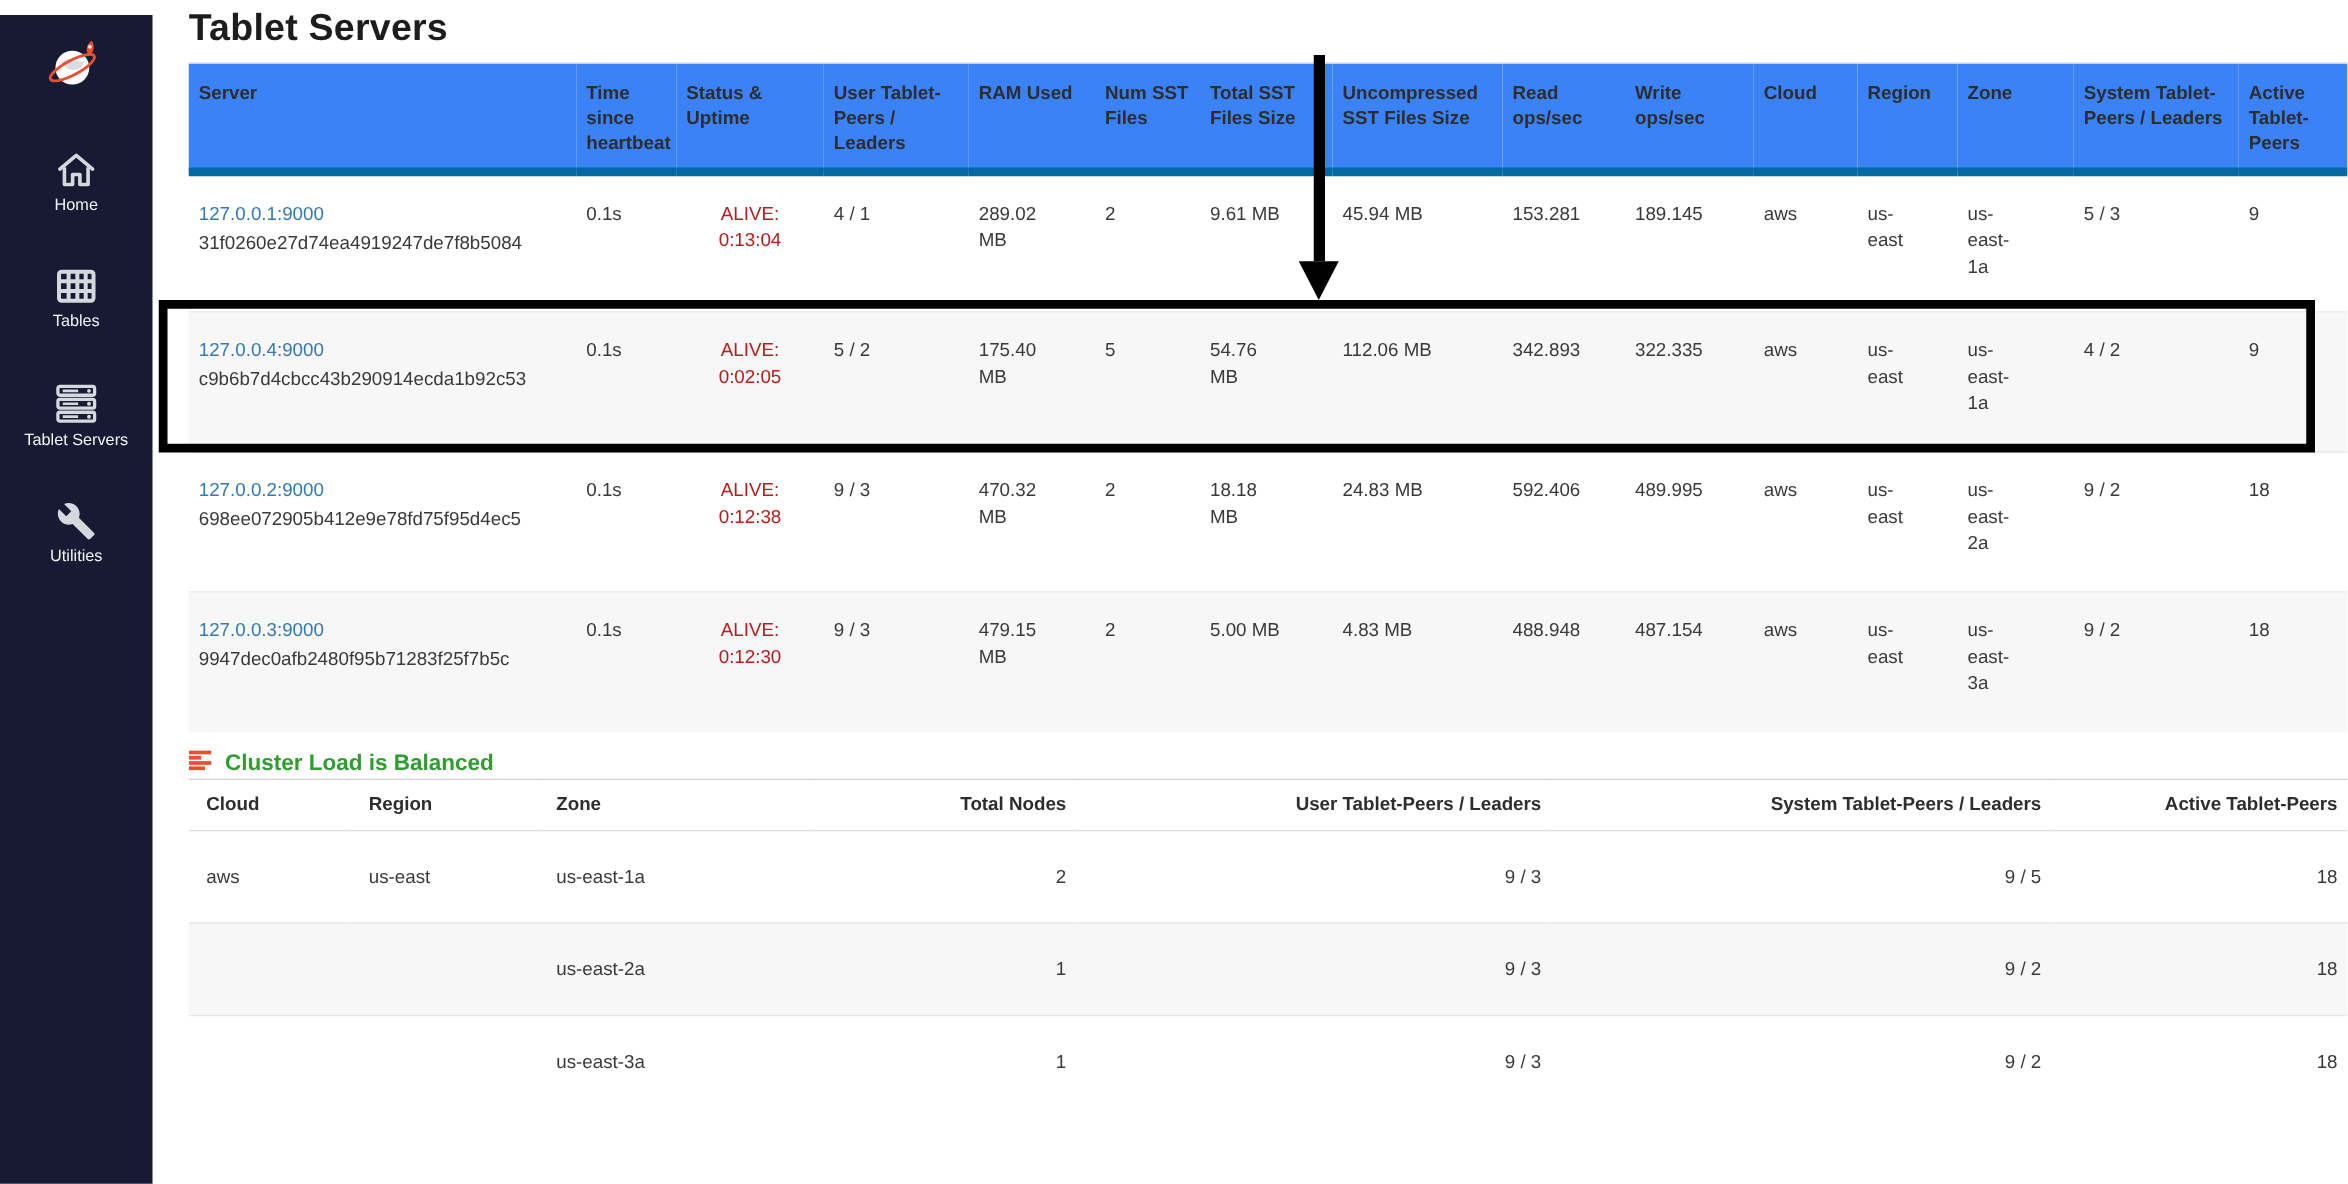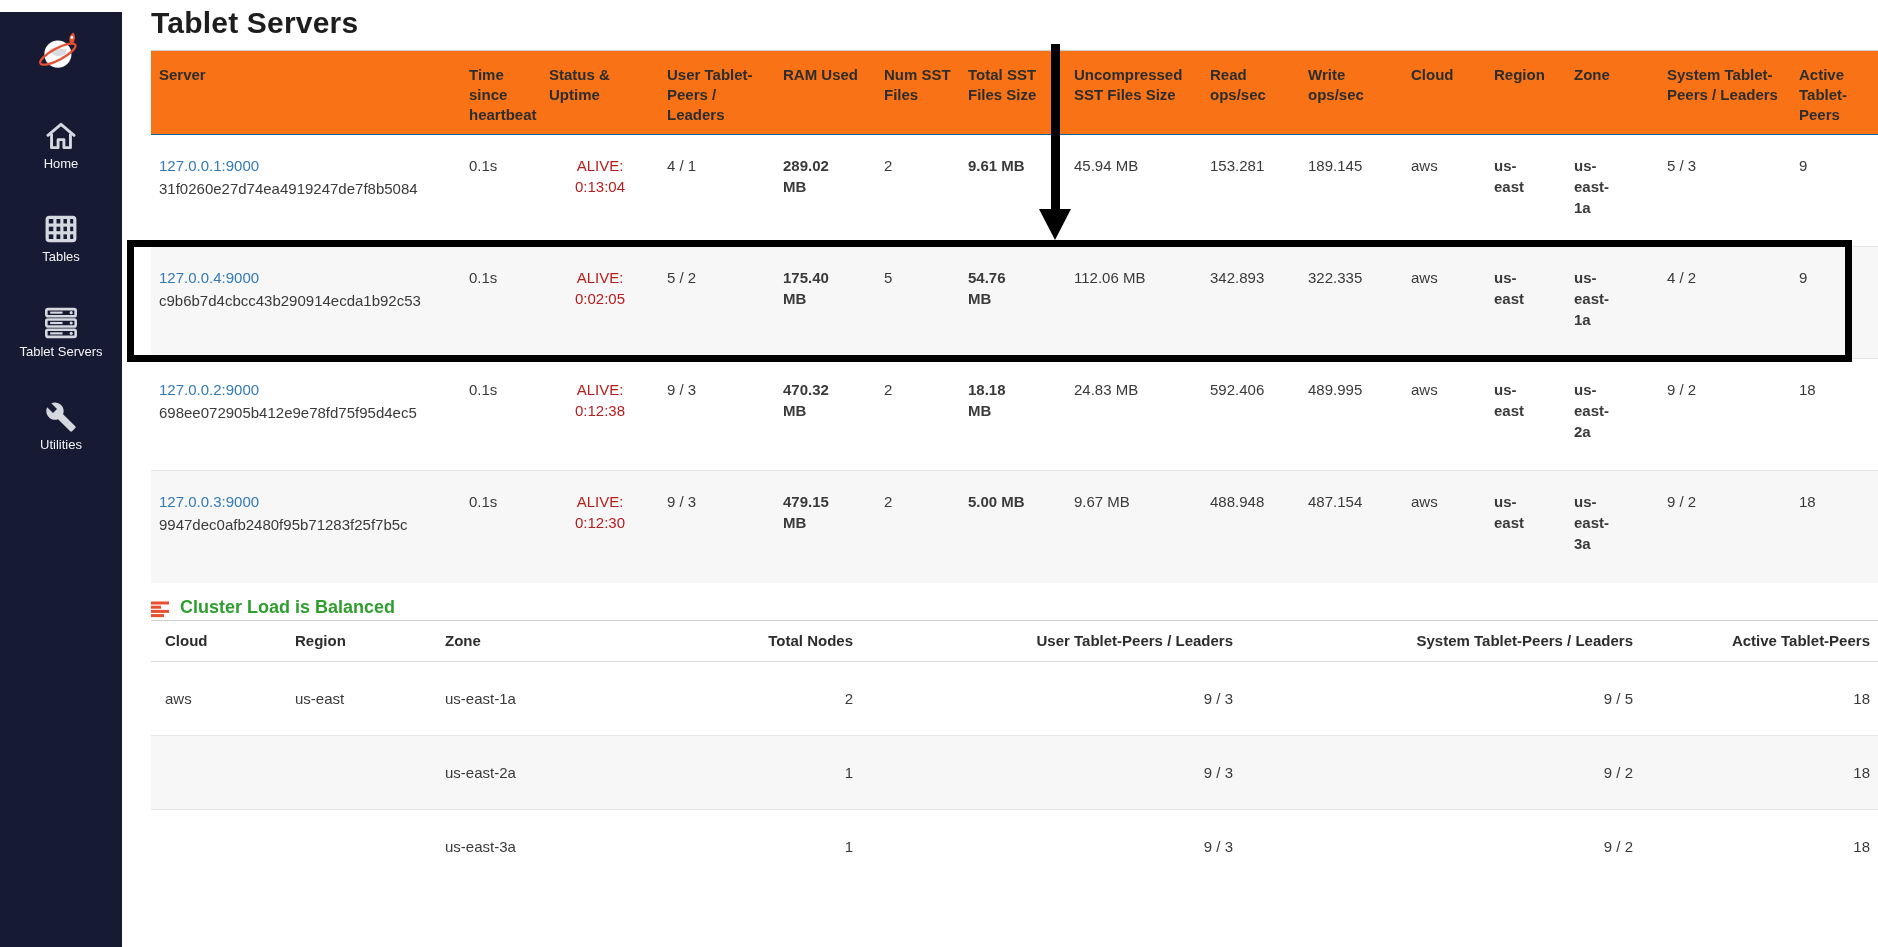--- a/index.html
+++ b/index.html
@@ -18,41 +18,41 @@
   .nav-item { margin-bottom:42px; cursor:pointer; }
   .nav-item .nav-icon { display:block; margin:0 auto 4px; }
   .nav-item .nav-label { font-size:13px; color:#f2f3f5; }
   
   .main { margin-left:122px; padding:6px 0 0 29px; }
   h1.page-title { font-size:30px; font-weight:bold; color:#1d1d1d; margin:0 0 10px; letter-spacing:.2px; }
   h2.section-title { font-size:24px; font-weight:bold; color:#222; margin:16px 0 12px; }
 
   table.data { border-collapse:collapse; table-layout:fixed; width:1727px; border-top:1px solid #cfcfcf; }
   table.data thead th {
-    background:#f97316; font-weight:bold; text-align:left; vertical-align:top;
-    padding:14px 8px 10px; line-height:1.32; border-bottom:1px solid #0369a1; color:#2d2d2d;
+    background:#3b82f6; font-weight:bold; text-align:left; vertical-align:top;
+    padding:14px 8px 10px; line-height:1.32; border-bottom:7px solid #0369a1; color:#2d2d2d;
   }
   table.data tbody td {
     vertical-align:top; padding:20px 8px; line-height:1.4;
     border-top:1px solid #e6e6e6; color:#3a3a3a;
   }
   table.data tbody tr:nth-child(even) { background:#f7f7f7; }
   #tserver-table tbody tr { height:112px; }
 
   a.srv-link { color:#337ab7; text-decoration:none; cursor:pointer; }
   .uuid { color:#3a3a3a; margin-top:2px; }
   .green { color:#b91c1c;text-align:center; }
-  .val { display:inline-block;font-weight:bold; }
+  .val { display:inline-block; }
   #tserver-table td:nth-child(5)  .val { max-width:62px; }
   #tserver-table td:nth-child(7)  .val { max-width:61px; }
   #tserver-table td:nth-child(12) .val { max-width:42px; }
   #tserver-table td:nth-child(13) .val { max-width:42px; }
 
   .footnote { margin-top:26px; color:#333; }
-  .cluster-load { margin-top:14px; display:flex; align-items:flex-end; gap:10px; }
+  .cluster-load { margin-top:14px; display:flex; align-items:flex-start; gap:10px; }
   .cluster-load .cl-text { color:#2e9e2e; font-weight:bold; font-size:18px; }
 
   
   #zone-table { margin-top:2px; }
   #zone-table thead th { background:#fff; padding:10px 8px; border-bottom:1px solid #dadada; }
   #zone-table tbody tr { height:73px; }
   #zone-table tbody td { padding:26px 8px; }
   #zone-table th.c, #zone-table td.c { text-align:right; }
   #zone-table th.l, #zone-table td.l { text-align:left; padding-left:14px; }
 
@@ -228,21 +228,21 @@
             <div class="uuid">9947dec0afb2480f95b71283f25f7b5c</div></td>
         <td>0.1s</td>
         <td>
             <div class="green">ALIVE:</div>
             <div class="green">0:12:30</div>
           </td>
         <td>9 / 3</td>
         <td><span class="val">479.15 MB</span></td>
         <td>2</td>
         <td><span class="val">5.00 MB</span></td>
-        <td>9.67 MB</td>
+        <td>4.83 MB</td>
         <td>488.948</td>
         <td>487.154</td>
         <td>aws</td>
         <td><span class="val">us-east</span></td>
         <td><span class="val">us-east-3a</span></td>
         <td>9 / 2</td>
         <td>18</td>
       </tr>
     </tbody>
   </table>

